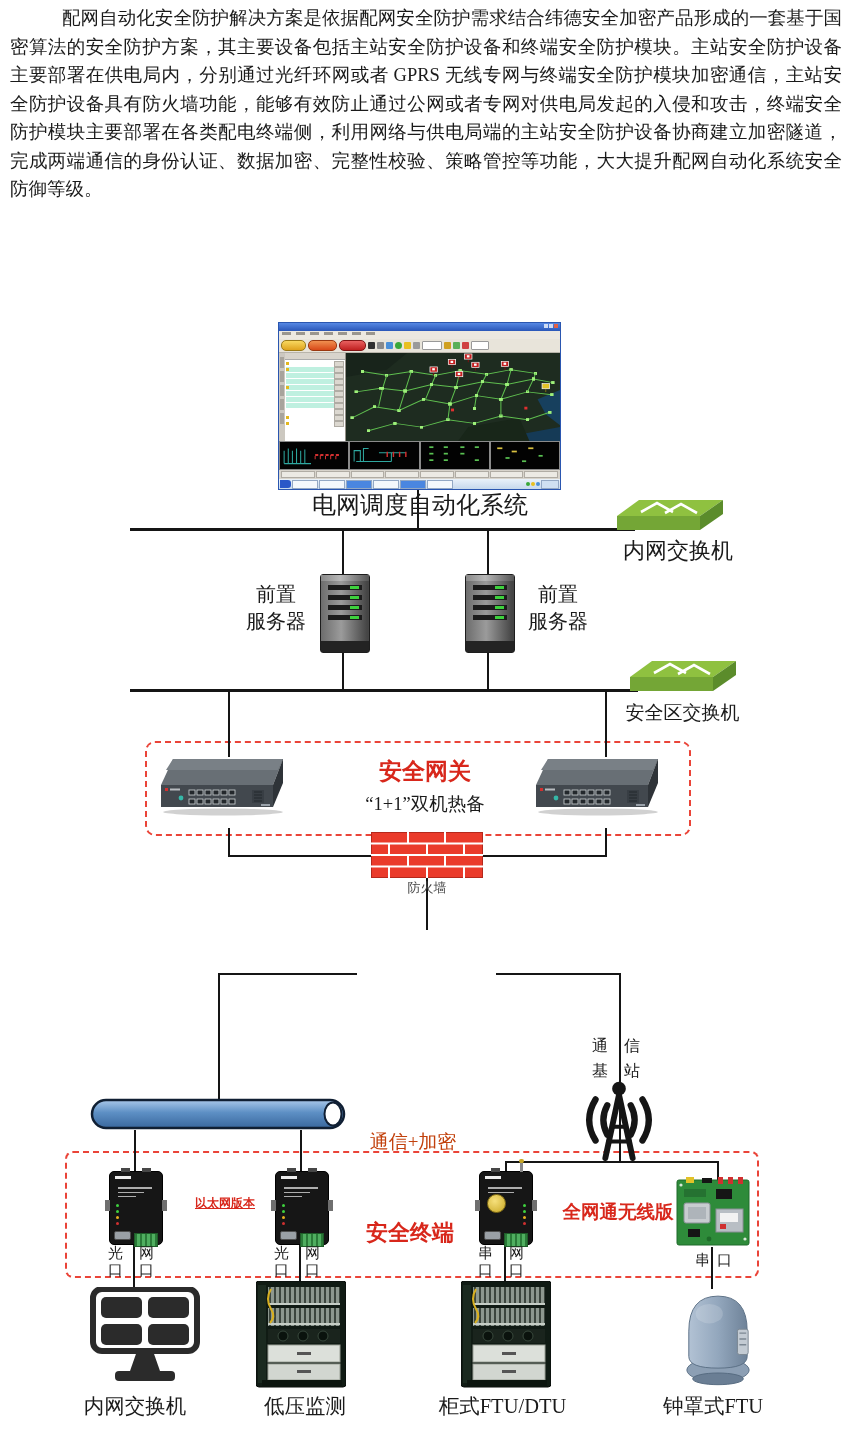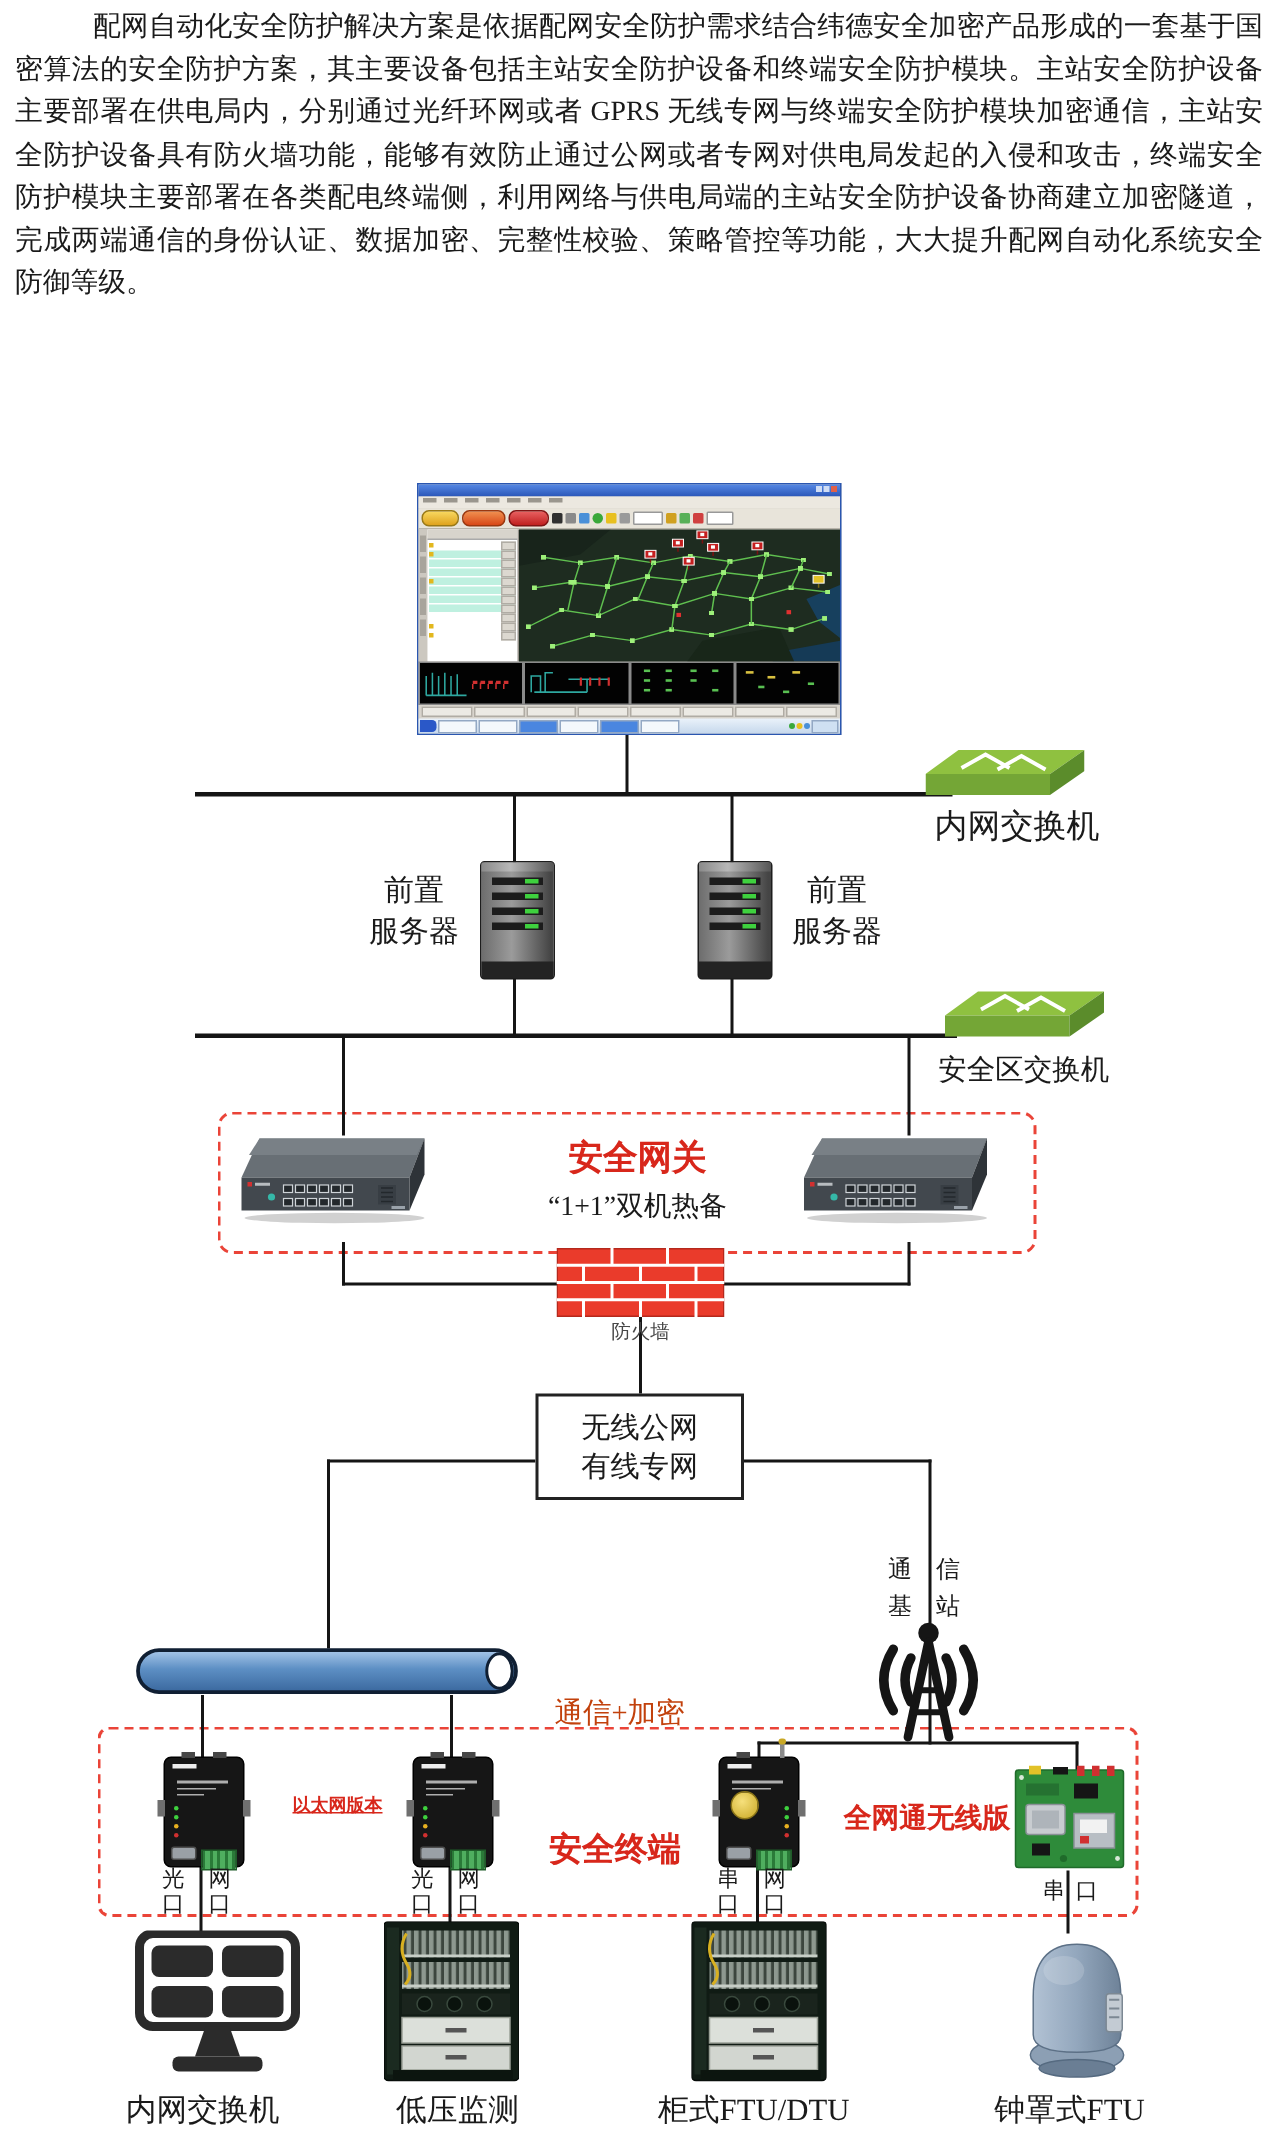--- a/index.html
+++ b/index.html
@@ -297,20 +297,21 @@
         <span class="wseg"></span>
       <span class="wtray">
         <i style="background:#3aa83a"></i>
           <i style="background:#e8c020"></i>
           <i style="background:#4a90d8"></i>
         <span class="clock"></span>
       </span>
     </div>
   </div>
 
+  <div class="lbl" style="left:270px;top:489px;width:300px;font-size:24px;">电网调度自动化系统</div>
   <div class="ln lnv" style="left:417px;top:486px;height:43px;"></div>
 
   <div class="bus" style="left:130px;top:528px;width:505px;"></div>
   <svg class="dev" style="left:617px;top:499px;" width="106" height="33" viewBox="0 0 106 33">
     <polygon points="22,1 106,1 83,17 0,17" fill="#8fc140"></polygon>
     <polygon points="0,17 83,17 83,31 0,31" fill="#74a636"></polygon>
     <polygon points="83,17 106,1 106,15 83,31" fill="#5b8c2b"></polygon>
     <g fill="none" stroke="#fff" stroke-width="2.6">
       <polyline points="24,13 40,4 56,13"></polyline>
         <polyline points="48,14 64,5 80,14"></polyline>
@@ -438,24 +439,20 @@
   <svg class="dev" style="left:371px;top:832px;" width="112" height="46" viewBox="0 0 112 46">
     <rect x="0.5" y="0.5" width="111" height="45" fill="#ea3b2b" stroke="#b5281c"></rect>
     <g stroke="#fff" stroke-width="2">
       <path d="M0,11.5 h112 M0,23 h112 M0,34.5 h112"></path>
       <path d="M37,0 v11.5 M74,0 v11.5 M18,11.5 v11.5 M56,11.5 v11.5 M93,11.5 v11.5 M37,23 v11.5 M74,23 v11.5 M18,34.5 v11.5 M56,34.5 v11.5 M93,34.5 v11.5"></path>
     </g>
   </svg>
   <div class="lbl" style="left:377px;top:879px;width:100px;font-size:13px;color:#474747;">防火墙</div>
 
   <div class="ln lnv" style="left:426px;top:876px;height:54px;"></div>
-  <div class="netbox">
-    <div>无线公网</div>
-    <div>有线专网</div>
-  </div>
   <div class="ln lnh" style="left:218px;top:973px;width:139px;"></div>
   <div class="ln lnh" style="left:496px;top:973px;width:125px;"></div>
   <div class="ln lnv" style="left:218px;top:973px;height:126px;"></div>
   <div class="ln lnv" style="left:619px;top:973px;height:190px;"></div>
 
   <div class="bst">
     <span>通</span>
     <span>信</span>
     <span>基</span>
     <span>站</span>

